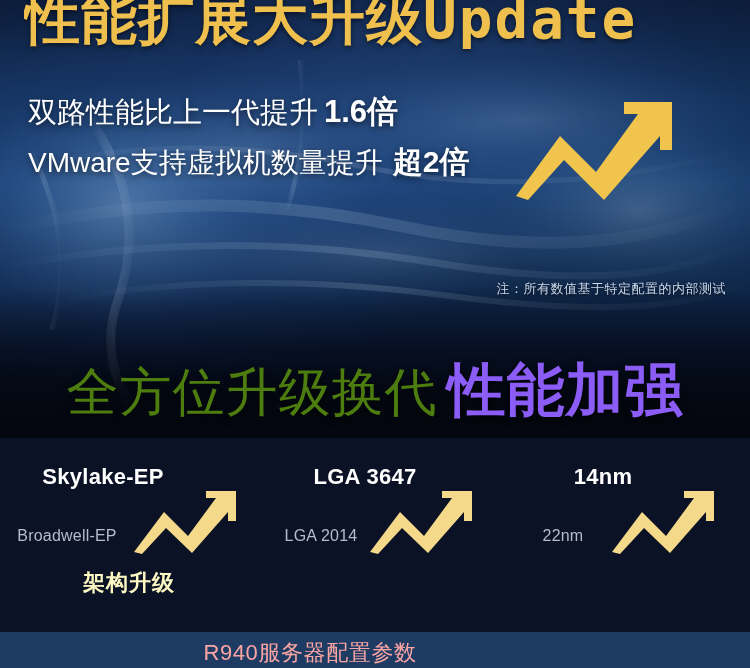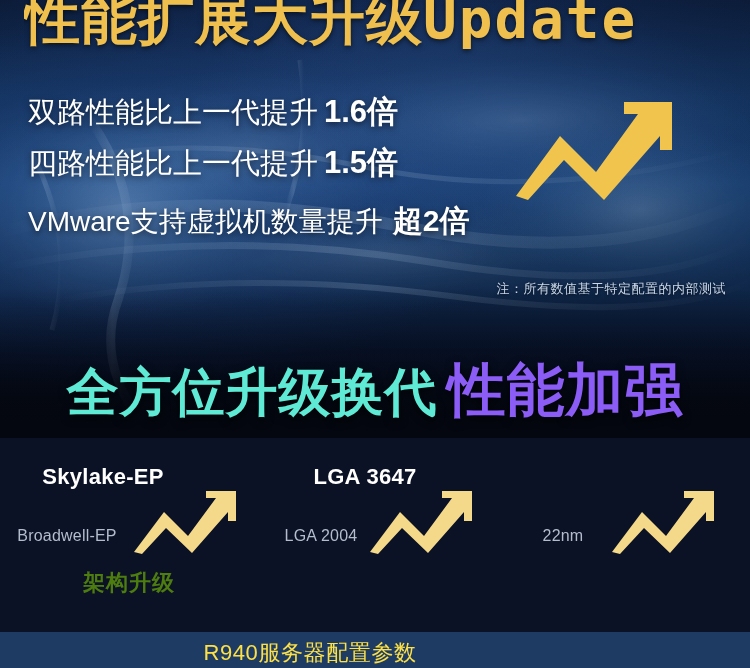--- a/index.html
+++ b/index.html
@@ -124,22 +124,22 @@
     position: absolute;
     left: 0;
     top: 352px;
     width: 750px;
     text-align: center;
     z-index: 7;
     white-space: nowrap;
   }
   .headline .hl-a {
     font-size: 52px;
-    font-weight: 700;
-    color: #5eead4;
+    font-weight: 400;
+    color: #4d7c0f;
     letter-spacing: 1px;
     text-shadow: 0 3px 8px rgba(0,0,0,0.7);
   }
   .headline .hl-b {
     font-size: 58px;
     font-weight: 700;
     color: #8b5cf6;
     letter-spacing: 1px;
     margin-left: 10px;
     text-shadow: 0 3px 8px rgba(0,0,0,0.7);
@@ -205,21 +205,21 @@
     height: 64px;
   }
   .col.c2 .col-arrow { left: 118px; }
   .col.c3 .col-arrow { left: 110px; }
 
   .col-tag {
     position: absolute;
     top: 130px;
     width: 100%;
     text-align: center;
-    color: #4d7c0f;
+    color: #fef9c3;
     font-size: 22px;
     font-weight: 700;
     letter-spacing: 1px;
     white-space: nowrap;
   }
   .col.c1 .col-tag { transform: translateX(4px); }
   .col.c2 .col-tag { transform: translateX(-2px); }
   .col.c3 .col-tag { transform: translateX(-7px); }
 
   
@@ -228,21 +228,21 @@
     left: 0; top: 632px;
     width: 750px; height: 36px;
     background: #1e3c63;
     z-index: 9;
   }
   .bottom-bar-label {
     position: absolute;
     left: 0; top: 6px;
     width: 620px;
     text-align: center;
-    color: #fde047;
+    color: #fca5a5;
     font-size: 22px;
     letter-spacing: 0.6px;
     white-space: nowrap;
   }
 </style>
 </head>
 <body>
 
 <div id="poster">
 
@@ -283,23 +283,20 @@
   <div class="title-row">
     <div class="title-text">
       <span>性能扩展大升级</span><span class="title-en">Update</span>
     </div>
   </div>
 
   <div class="bullets">
     <div class="bullet b1">
       <span>双路性能比上一代提升</span><span class="emph">1.6倍</span>
     </div>
-    <div class="bullet b2">
-      <span>四路性能比上一代提升</span><span class="emph">1.5倍</span>
-    </div>
     <div class="bullet b3">
       <span>VMware支持虚拟机数量提升</span><span class="emph">超2倍</span>
     </div>
   </div>
 
   <svg class="hero-arrow" viewBox="0 0 180 100">
     <path d="M4 96 L48 36 L84 72 L126 14 L112 14 L112 2 L160 2 L160 50 L148 50 L148 36 L92 100 L52 60 L16 100 Z" fill="#f0c44d"></path>
   </svg>
 
   <div class="headline">
@@ -314,27 +311,28 @@
       <div class="col-new">Skylake-EP</div>
       <div class="col-old">Broadwell-EP</div>
       <svg class="col-arrow" viewBox="0 0 116 64">
         <path d="M2 62 L32 22 L56 46 L84 8 L74 8 L74 1 L104 1 L104 31 L96 31 L96 22 L60 63 L34 38 L10 64 Z" fill="#f5d98a"></path>
       </svg>
       <div class="col-tag">架构升级</div>
     </div>
 
     <div class="col c2">
       <div class="col-new">LGA 3647</div>
-      <div class="col-old">LGA 2004</div>
+      <div class="col-old">LGA 2014</div>
       <svg class="col-arrow" viewBox="0 0 116 64">
         <path d="M2 62 L32 22 L56 46 L84 8 L74 8 L74 1 L104 1 L104 31 L96 31 L96 22 L60 63 L34 38 L10 64 Z" fill="#f5d98a"></path>
       </svg>
     </div>
 
     <div class="col c3">
+      <div class="col-new">14nm</div>
       <div class="col-old">22nm</div>
       <svg class="col-arrow" viewBox="0 0 116 64">
         <path d="M2 62 L32 22 L56 46 L84 8 L74 8 L74 1 L104 1 L104 31 L96 31 L96 22 L60 63 L34 38 L10 64 Z" fill="#f5d98a"></path>
       </svg>
     </div>
 
   </div>
 
   <div class="footnote">注：所有数值基于特定配置的内部测试</div>
 

